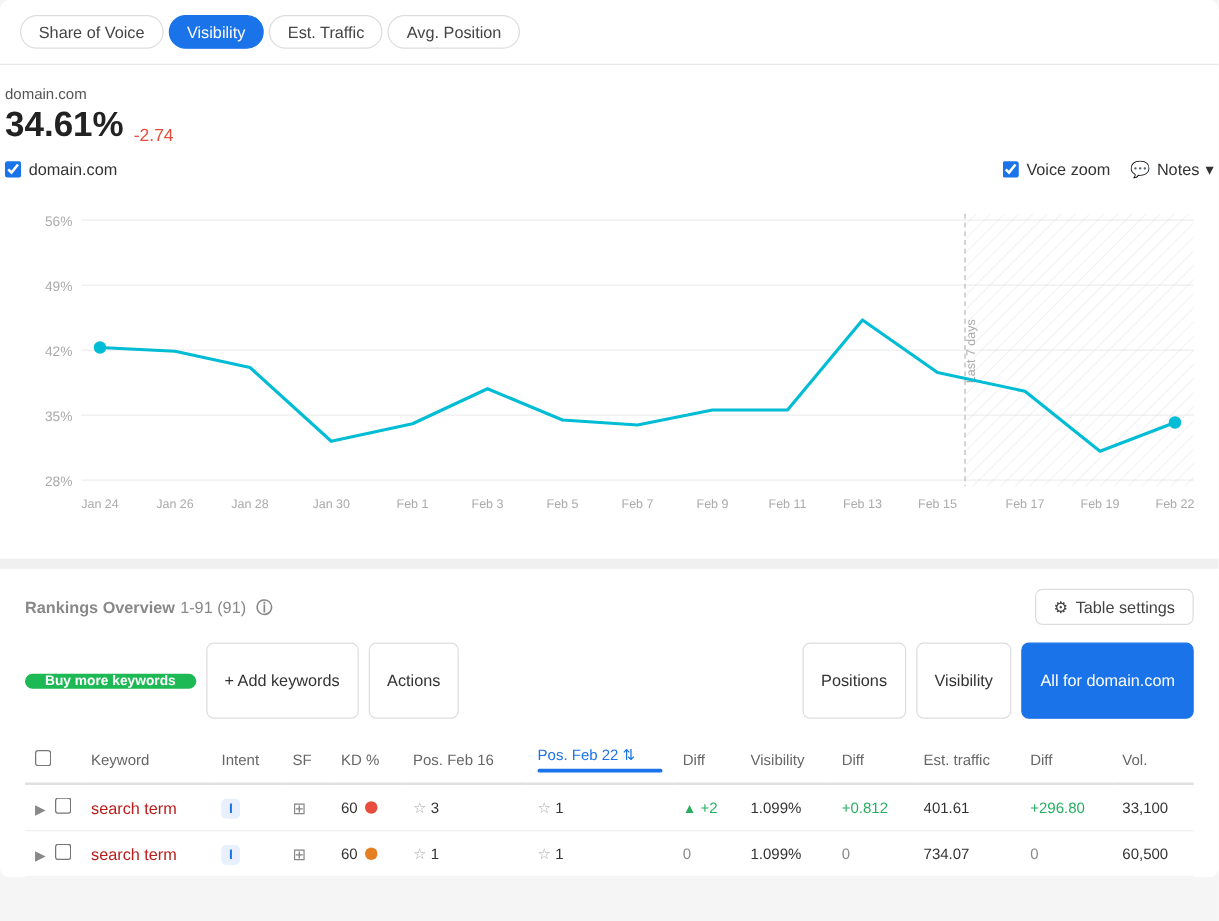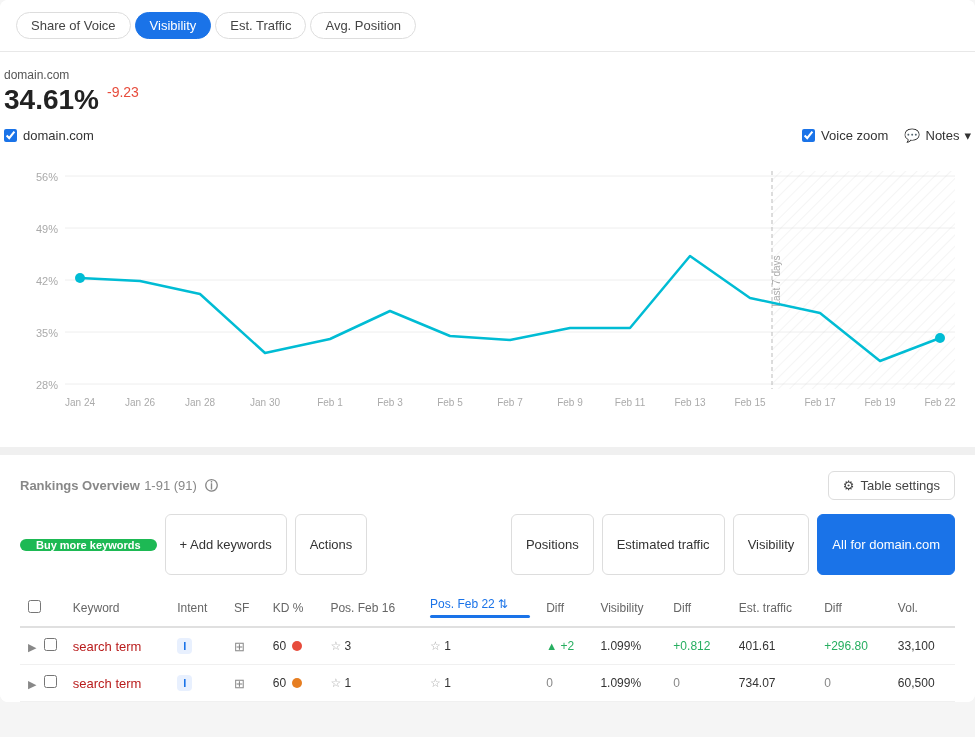--- a/index.html
+++ b/index.html
@@ -8,21 +8,21 @@
     .main-container { background: #fff; border-radius: 8px; margin: 0; overflow: hidden; }
 
     
     .top-tabs { display: flex; gap: 4px; padding: 12px 16px; border-bottom: 1px solid #e8e8e8; background: #fff; }
     .tab-btn { padding: 5px 14px; border-radius: 20px; border: 1px solid #ddd; background: #fff; cursor: pointer; font-size: 13px; color: #444; }
     .tab-btn.active { background: #1a73e8; color: #fff; border-color: #1a73e8; }
 
     
     .chart-section { padding: 16px 4px; background: #fff; }
     .domain-label { font-size: 12px; color: #555; margin-bottom: 2px; }
-    .metric-row { display: flex; align-items: flex-start; gap: 8px; margin-bottom: 12px; }
+    .metric-row { display: flex; align-items: flex-end; gap: 8px; margin-bottom: 12px; }
     .metric-value { font-size: 28px; font-weight: 700; color: #222; }
     .metric-diff { font-size: 14px; color: #e74c3c; }
 
     
     .chart-controls { display: flex; justify-content: space-between; align-items: center; margin-bottom: 8px; }
     .domain-checkbox { display: flex; align-items: center; gap: 6px; font-size: 13px; color: #333; }
     .domain-checkbox input { accent-color: #1a73e8; }
     .chart-right-controls { display: flex; align-items: center; gap: 16px; }
     .smart-zoom { display: flex; align-items: center; gap: 6px; font-size: 13px; color: #333; }
     .smart-zoom input { accent-color: #1a73e8; }
@@ -78,21 +78,21 @@
     <button class="tab-btn">Share of Voice</button>
     <button class="tab-btn active">Visibility</button>
     <button class="tab-btn">Est. Traffic</button>
     <button class="tab-btn">Avg. Position</button>
   </div>
 
   <div class="chart-section">
     <div class="domain-label">domain.com</div>
     <div class="metric-row">
       <span class="metric-value">34.61%</span>
-      <span class="metric-diff">-9.23</span>
+      <span class="metric-diff">-2.74</span>
     </div>
 
     <div class="chart-controls">
       <label class="domain-checkbox">
         <input type="checkbox" checked="" style="">
         <span>domain.com</span>
       </label>
       <div class="chart-right-controls">
         <label class="smart-zoom">
           <input type="checkbox" checked="" style="">
@@ -171,21 +171,20 @@
         <span>Table settings</span>
       </button>
     </div>
 
     <div class="toolbar">
       <button class="btn-green">Buy more keywords</button>
       <button class="btn-outline btn-plus">+ Add keywords</button>
       <button class="btn-outline">Actions</button>
       <div style="flex:1"></div>
       <button class="btn-outline">Positions</button>
-      <button class="btn-outline">Estimated traffic</button>
       <button class="btn-outline">Visibility</button>
       <button class="btn-outline active">All for domain.com</button>
     </div>
 
     <div class="table-wrap">
       <table>
         <thead>
           <tr>
             <th style="width:28px;"><input type="checkbox" class="select-all-cb" style=""></th>
             <th>Keyword</th>

